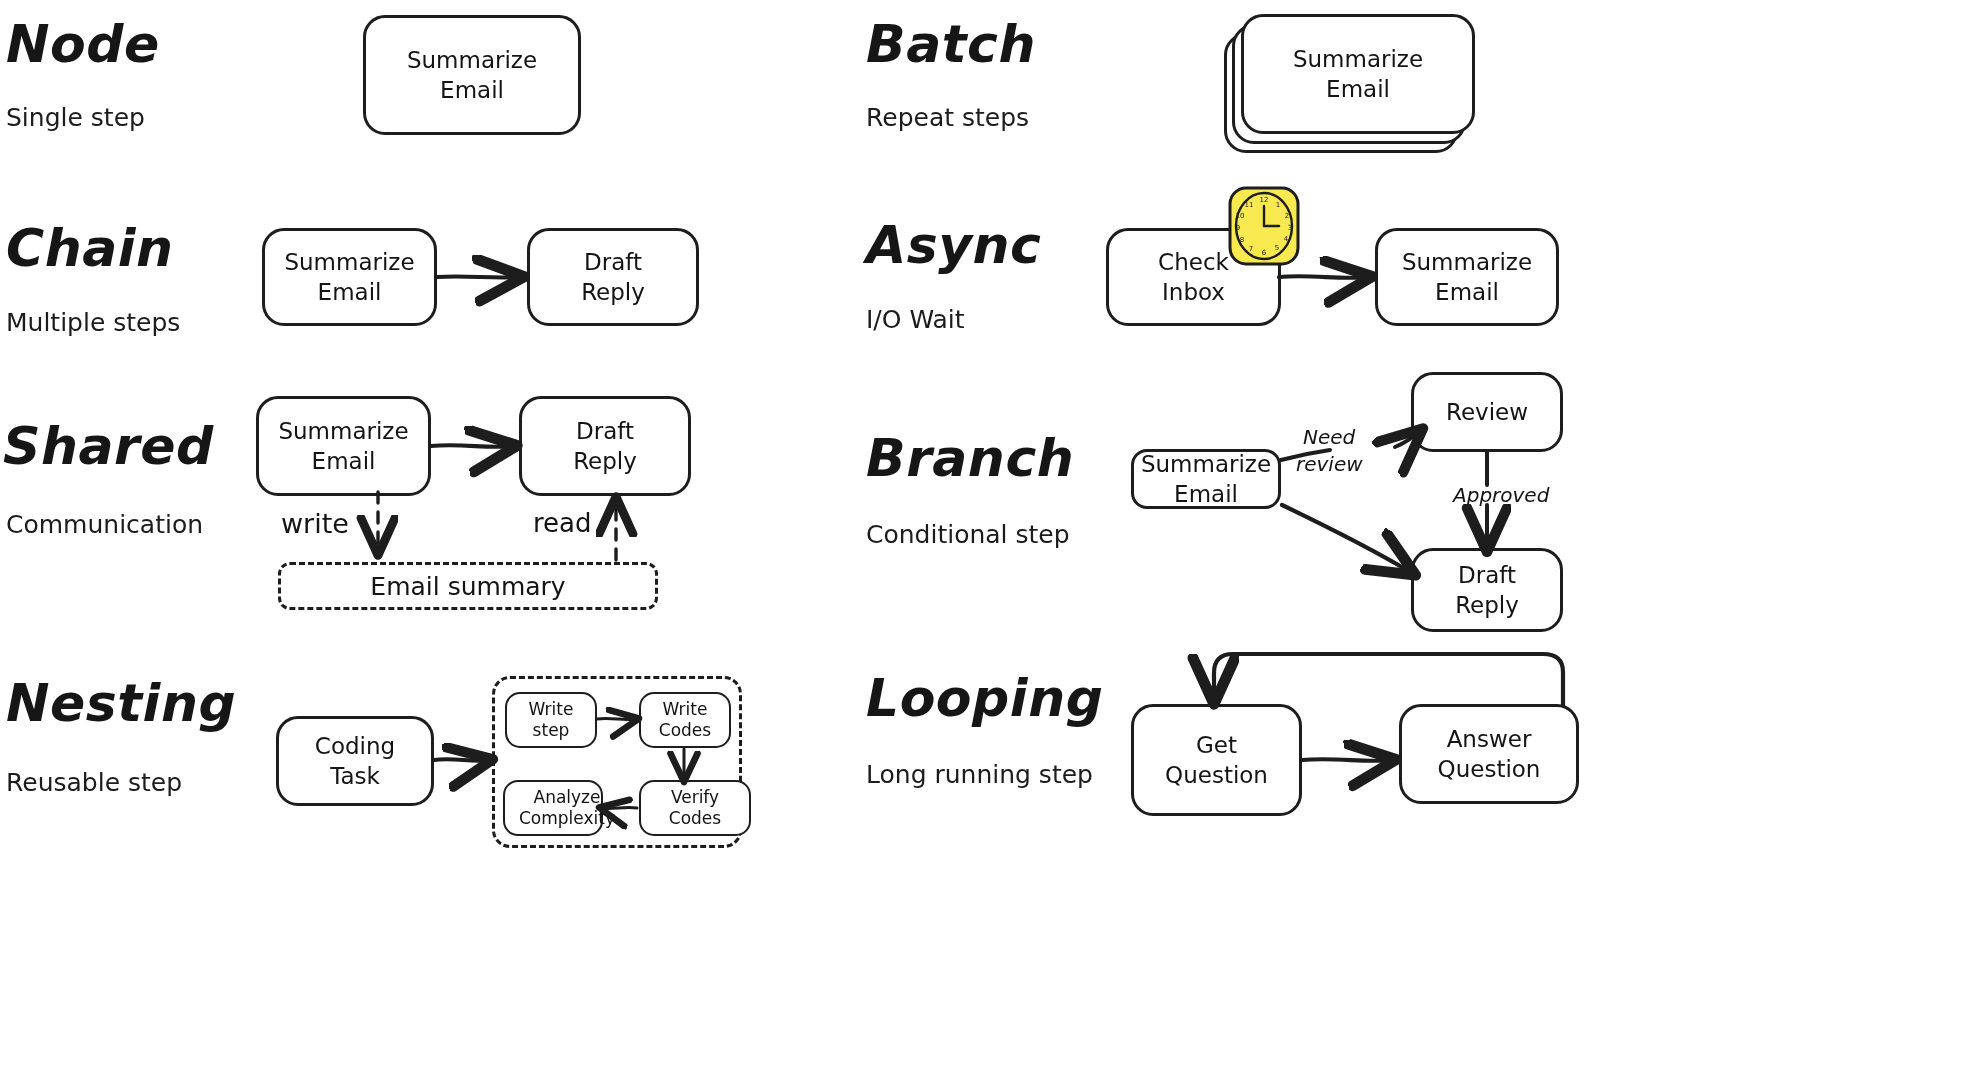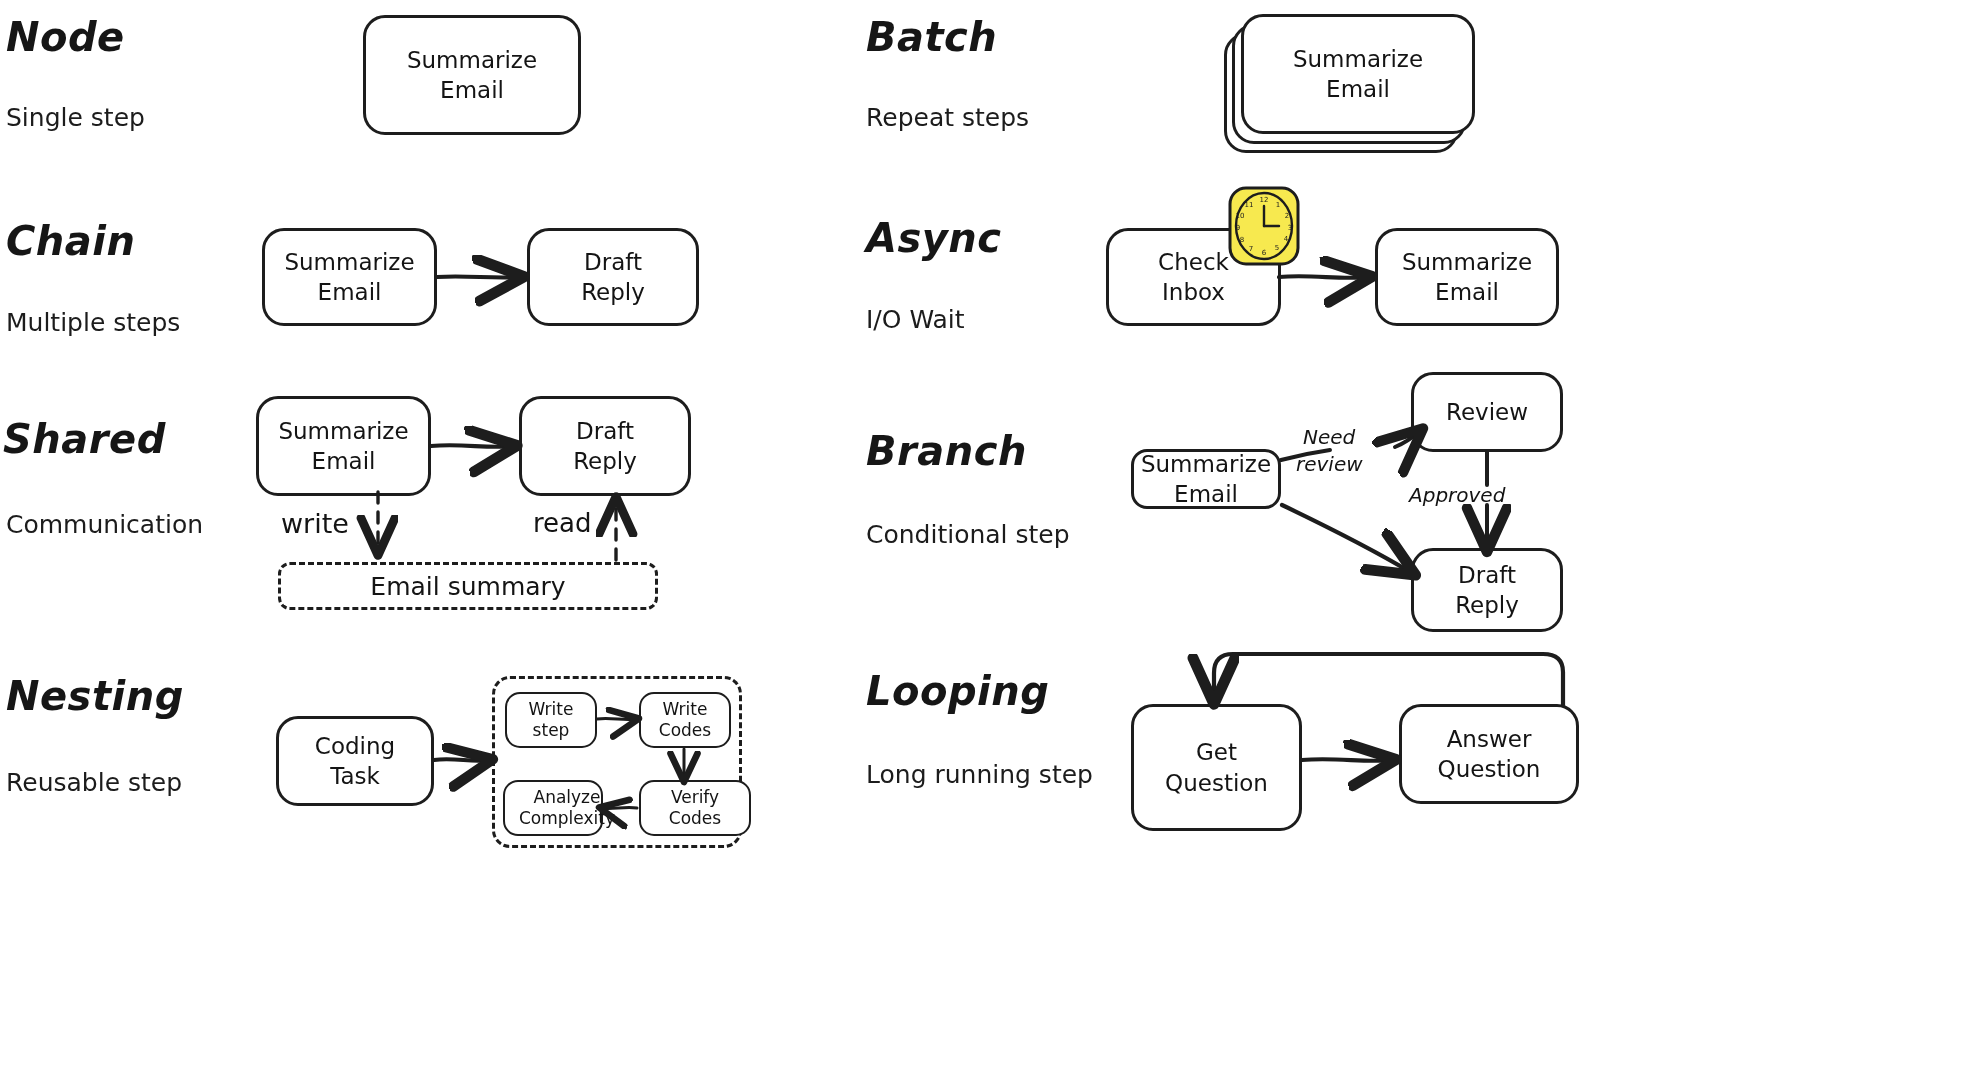--- a/index.html
+++ b/index.html
@@ -12,21 +12,21 @@
     position:relative;
   }
   .canvas { position:relative; width:1980px; height:1089px; }
 
   
   .panel-title {
     position:absolute;
     font-family:"DejaVu Sans", sans-serif;
     font-weight:700;
     font-style:italic;
-    font-size:40px;
+    font-size:52px;
     letter-spacing:.5px;
     color:#161616;
     white-space:nowrap;
   }
   .panel-sub {
     position:absolute;
     font-family:"DejaVu Sans", sans-serif;
     font-size:25px;
     color:#1c1c1c;
     white-space:nowrap;
@@ -283,21 +283,21 @@
   <div class="node" style="left:1411px; top:372px; width:152px; height:80px;">
     <span class="ln">Review</span>
   </div>
   <div class="node" style="left:1411px; top:548px; width:152px; height:84px;">
     <span class="ln">Draft</span>
     <span class="ln">Reply</span>
   </div>
 
   <div class="edge-label sm" style="left:1303px; top:425px;">Need</div>
   <div class="edge-label sm" style="left:1296px; top:452px;">review</div>
-  <div class="edge-label sm" style="left:1409px; top:483px;">Approved</div>
+  <div class="edge-label sm" style="left:1453px; top:483px;">Approved</div>
 
   <div class="panel-title" style="left:6px; top:673px;">Nesting</div>
   <div class="panel-sub" style="left:6px; top:768px;">Reusable step</div>
 
   <div class="node" style="left:276px; top:716px; width:158px; height:90px;">
     <span class="ln">Coding</span>
     <span class="ln">Task</span>
   </div>
 
   <div class="dashed-wrap" style="left:492px; top:676px; width:250px; height:172px;"></div>
@@ -315,21 +315,21 @@
     <span class="ln">Complexity</span>
   </div>
   <div class="node small" style="left:639px; top:780px; width:112px; height:56px;">
     <span class="ln">Verify</span>
     <span class="ln">Codes</span>
   </div>
 
   <div class="panel-title" style="left:866px; top:668px;">Looping</div>
   <div class="panel-sub" style="left:866px; top:760px;">Long running step</div>
 
-  <div class="node" style="left:1131px; top:704px; width:171px; height:127px;">
+  <div class="node" style="left:1131px; top:704px; width:171px; height:112px;">
     <span class="ln">Get</span>
     <span class="ln">Question</span>
   </div>
   <div class="node" style="left:1399px; top:704px; width:180px; height:100px;">
     <span class="ln">Answer</span>
     <span class="ln">Question</span>
   </div>
 
 </div>
 

